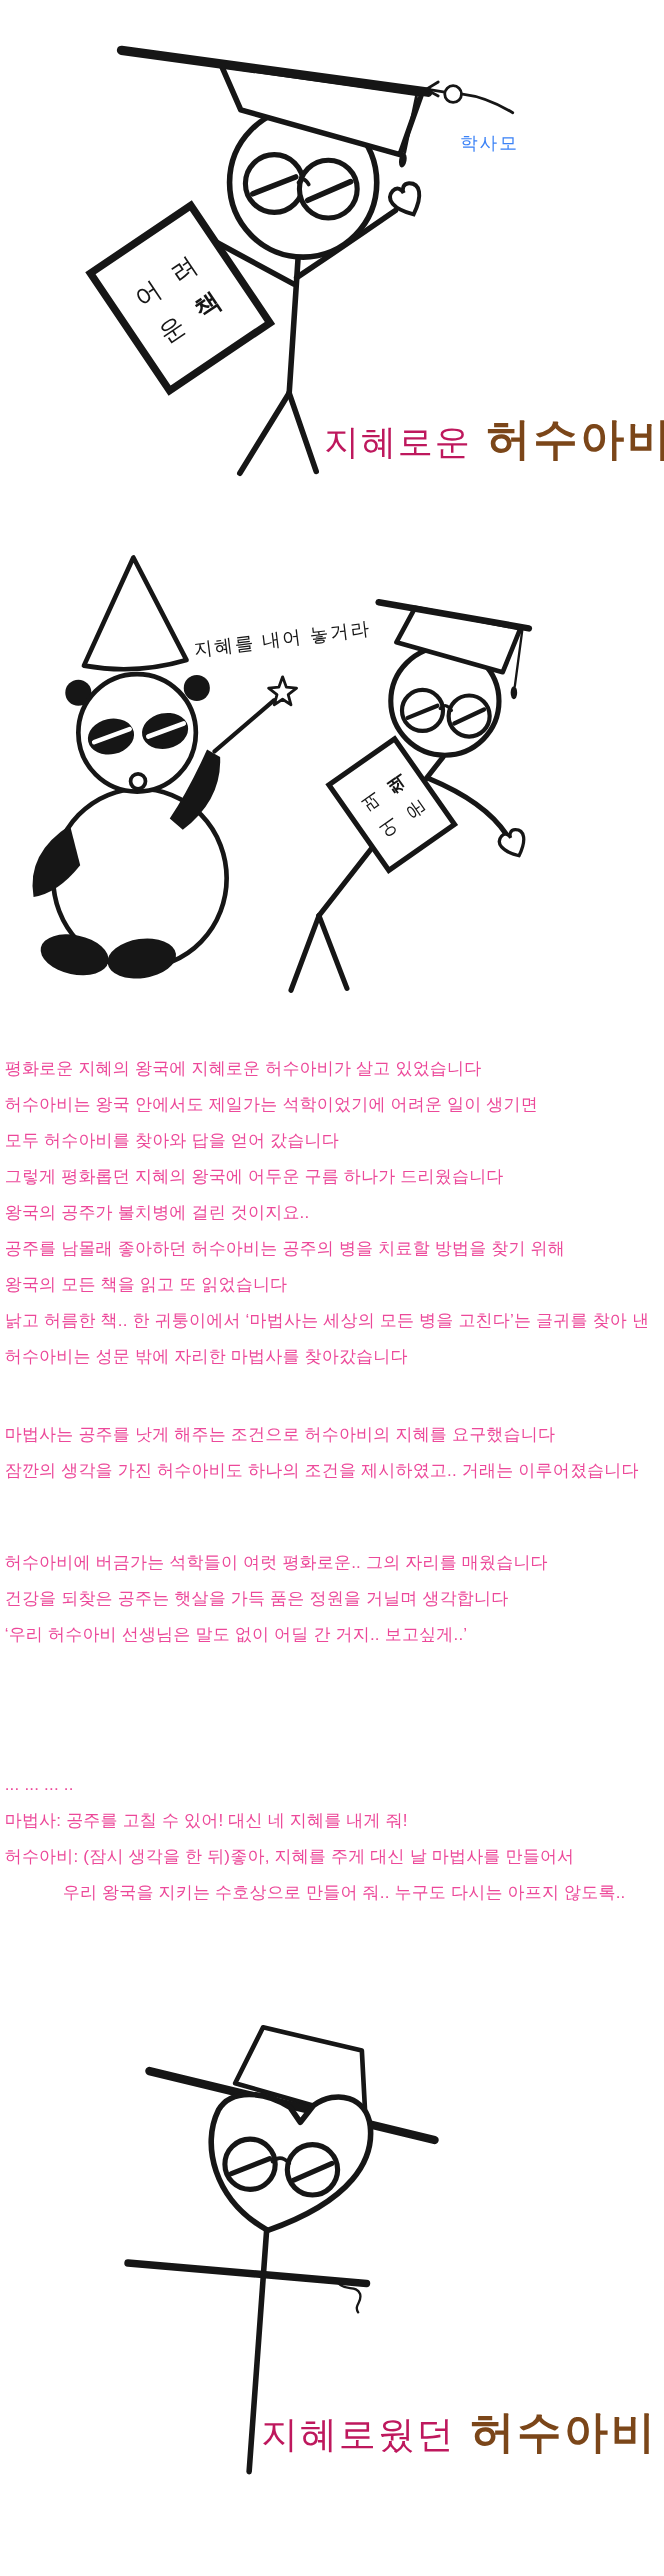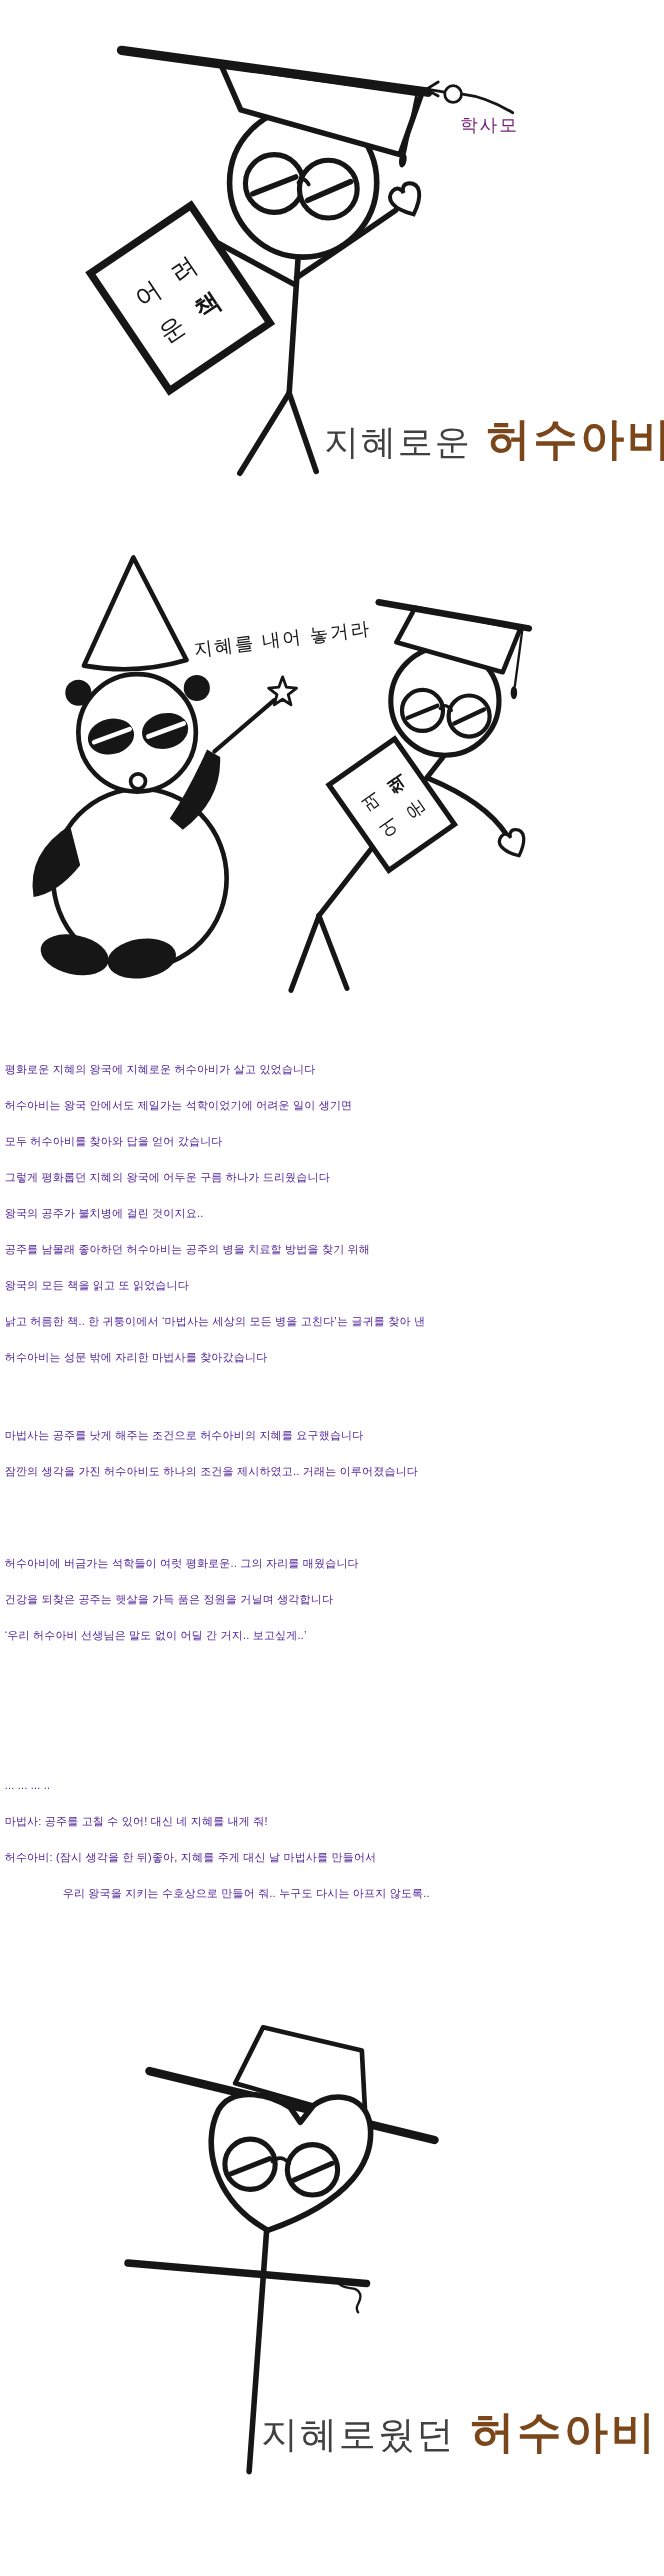--- a/index.html
+++ b/index.html
@@ -2,34 +2,34 @@
 <html style="font-size:15px"><head>
 <meta charset="utf-8">
 <style>
   html,body{margin:0;padding:0;background:#fff;}
   .canvas{
     position:relative;width:665px;height:2576px;background:#ffffff;overflow:hidden;
     font-family:"Liberation Sans","DejaVu Sans",sans-serif;color:#1b1b1b;
   }
   svg{position:absolute;left:0;display:block;}
   
-  .cap-label{position:absolute;left:460px;top:113px;font-size:17.7px;letter-spacing:1.9px;color:#701a75;}
+  .cap-label{position:absolute;left:460px;top:131px;font-size:17.7px;letter-spacing:1.9px;color:#3b82f6;}
   
   .speech{position:absolute;left:194px;top:637px;font-size:18.6px;letter-spacing:1.9px;color:#161616;
           transform:rotate(-7deg);transform-origin:left center;white-space:nowrap;}
   
   .title-row{position:absolute;display:flex;align-items:baseline;white-space:nowrap;}
   .title-top{left:324px;top:410px;}
   .title-bottom{left:261px;top:2403px;}
-  .t-black{font-size:35px;letter-spacing:1.9px;color:#404040;}
+  .t-black{font-size:35px;letter-spacing:1.9px;color:#be185d;}
   .title-bottom .t-black{font-size:37px;}
   .t-brown{font-size:44px;font-weight:bold;letter-spacing:2.8px;margin-left:15px;color:#7B4619;}
   
   .story-block{position:absolute;left:4.7px;}
-  .story-line{font-size:11px;line-height:36px;white-space:nowrap;letter-spacing:0.2px;color:#4c1d95;}
+  .story-line{font-size:17px;line-height:36px;white-space:nowrap;letter-spacing:0.2px;color:#ec4899;}
   .indent{padding-left:58px;}
   .p1{top:1051px;} .p2{top:1417px;} .p3{top:1545px;} .p4{top:1767px;}
 </style>
 </head>
 <body>
 
 <div class="canvas">
 
   <svg style="top:0" width="665" height="503" viewBox="0 0 713 540">
     <defs>

